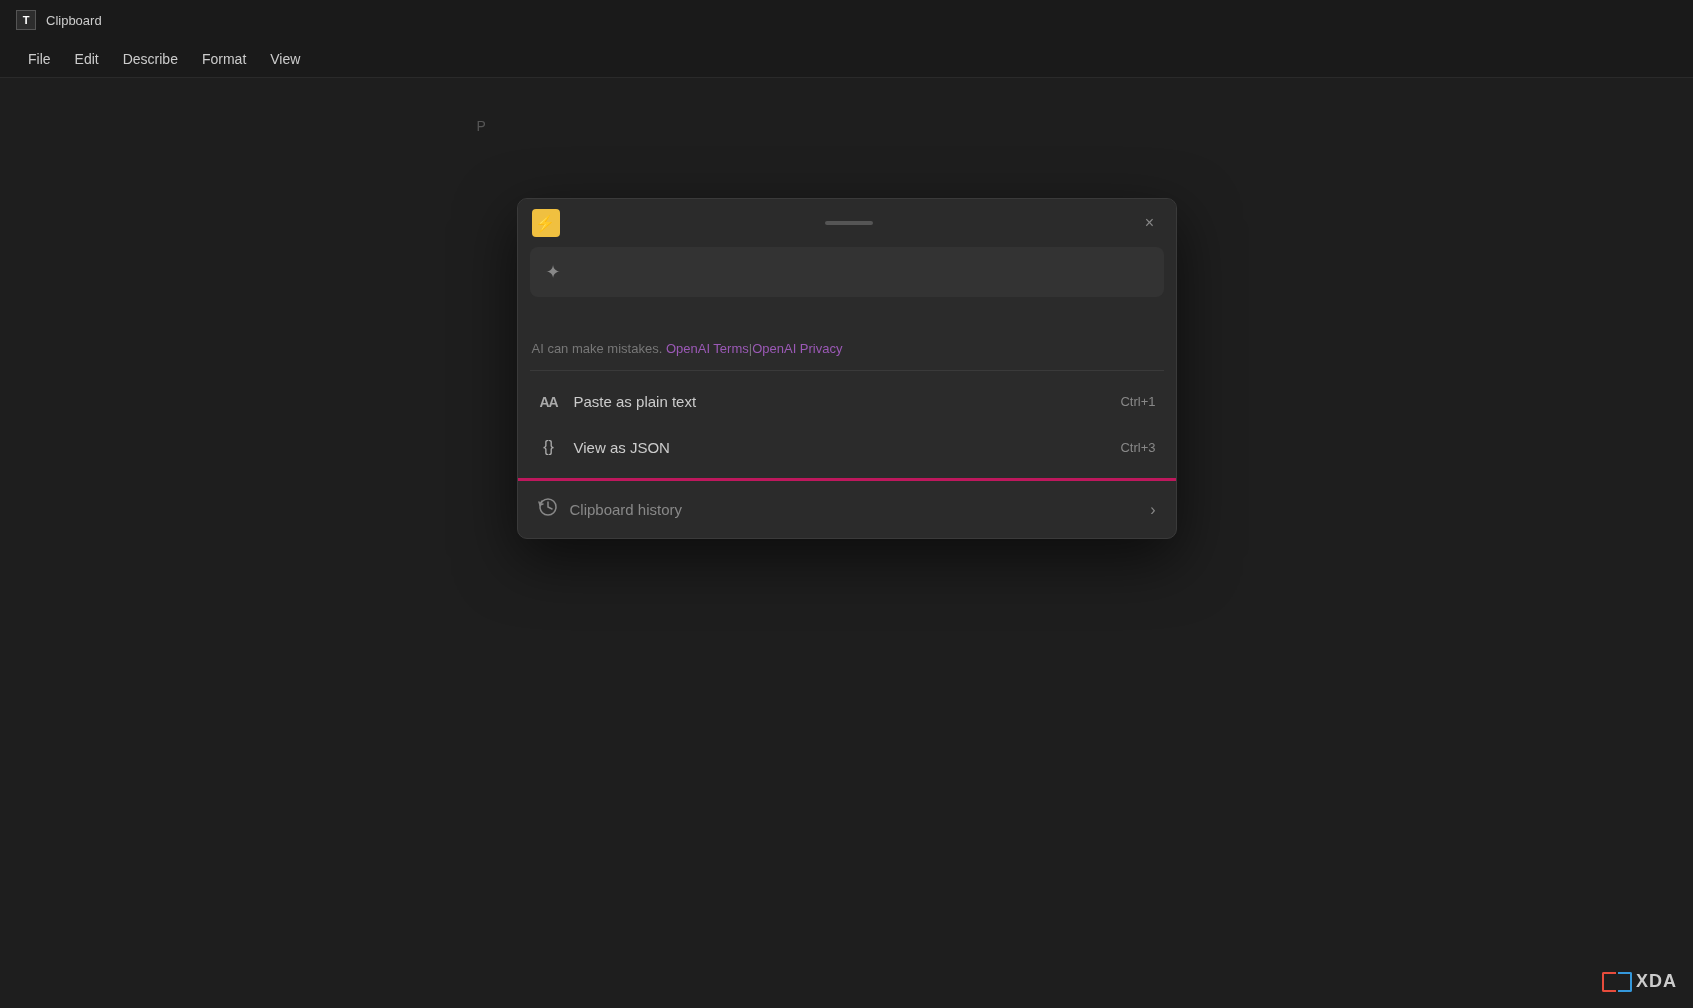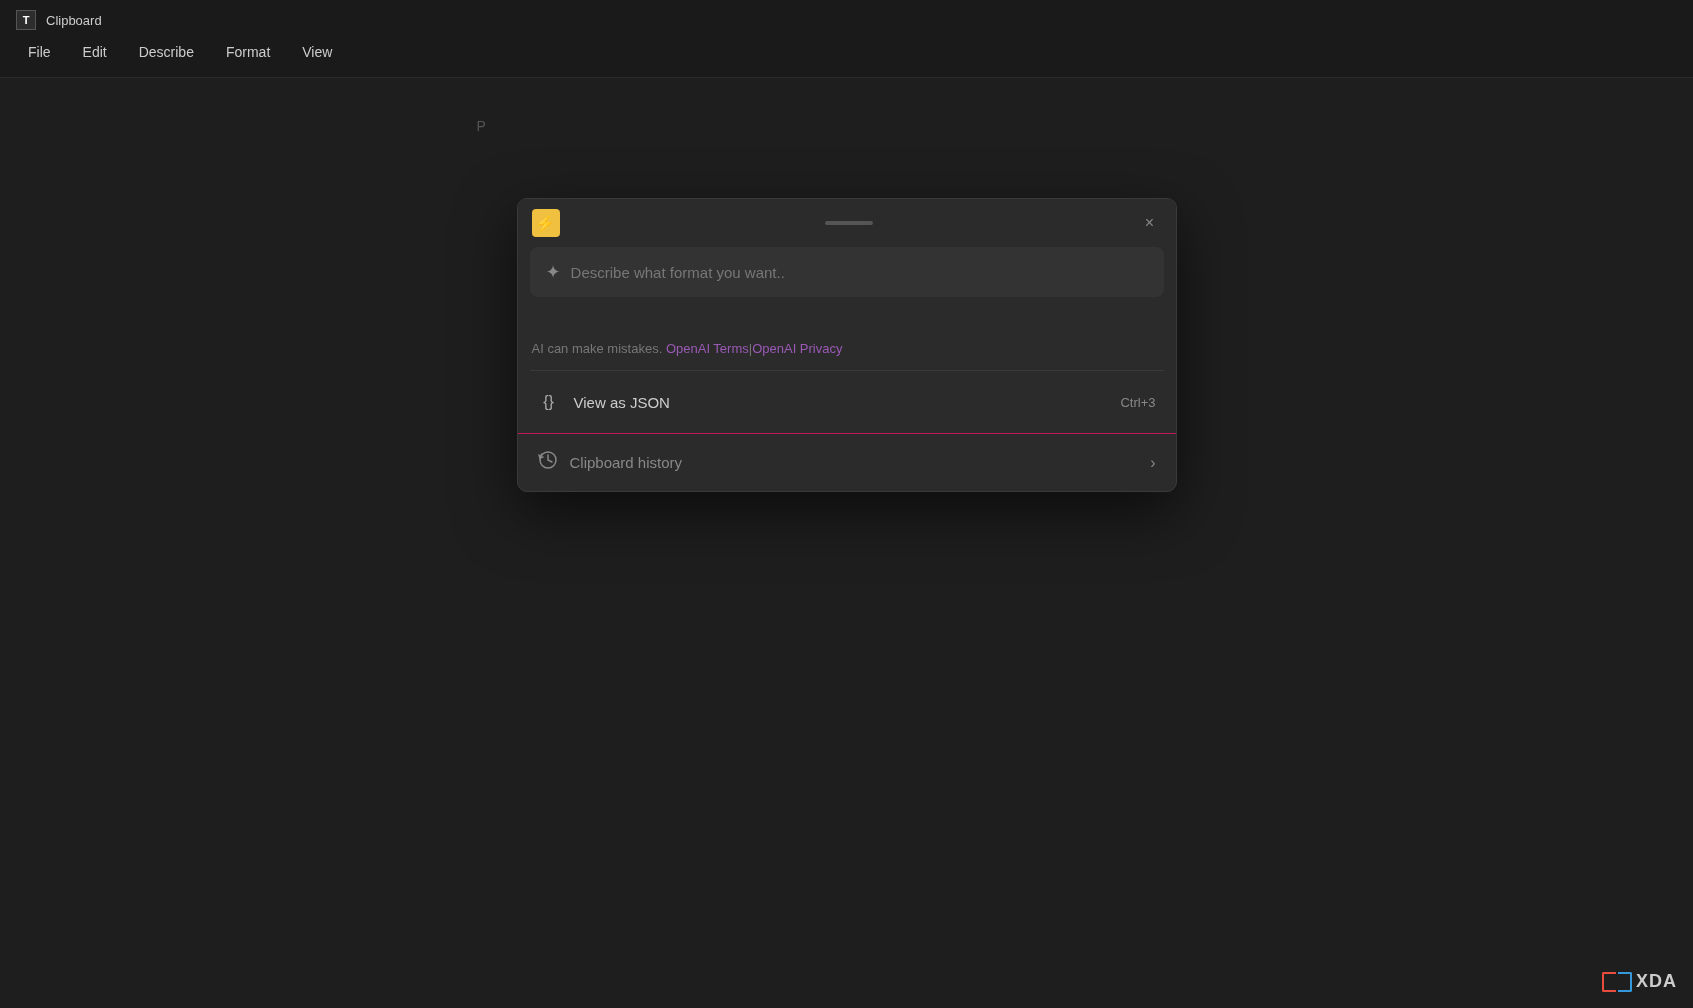--- a/index.html
+++ b/index.html
@@ -47,23 +47,23 @@
       font-size: 13px;
       color: #cccccc;
     }
 
     
     .menu-bar {
       width: 100%;
       height: 38px;
       background-color: #1a1a1a;
       display: flex;
-      align-items: flex-start;
+      align-items: center;
       padding: 0 16px;
-      gap: 8px;
+      gap: 0;
       border-bottom: 1px solid #2a2a2a;
     }
 
     .menu-item {
       font-size: 14px;
       color: #cccccc;
       padding: 4px 12px;
       border-radius: 4px;
       cursor: pointer;
     }
@@ -217,21 +217,21 @@
       color: #cccccc;
     }
 
     .paste-option-shortcut {
       font-size: 13px;
       color: #888;
     }
 
     
     .clipboard-section {
-      border-top: 1px solid #be185d;
+      border-top: 3px solid #be185d;
       display: flex;
       align-items: center;
       justify-content: space-between;
       padding: 16px 20px;
       cursor: pointer;
     }
 
     .clipboard-left {
       display: flex;
       align-items: center;
@@ -317,32 +317,38 @@
   <div class="popup-dialog">
 
     <div class="dialog-header">
       <div class="dialog-icon">⚡</div>
       <div class="dialog-drag-handle"></div>
       <button class="dialog-close-btn">×</button>
     </div>
 
     <div class="ai-input-area">
       <span class="ai-input-icon">✦</span>
-      <span class="ai-input-placeholder">Describe what format you want..</span>
     </div>
 
     <div class="ai-disclaimer">
       <span>AI can make mistakes.</span>
       <a href="#">OpenAI Terms</a><span>|</span><a href="#">OpenAI Privacy</a>
     </div>
 
     <div class="section-divider"></div>
 
     <div class="paste-options">
 
+      <div class="paste-option">
+        <div class="paste-option-left">
+          <span class="paste-option-icon" style="font-size:14px;font-weight:bold;letter-spacing:-1px;">AA</span>
+          <span class="paste-option-label">Paste as plain text</span>
+        </div>
+        <span class="paste-option-shortcut">Ctrl+1</span>
+      </div>
 
 
       <div class="paste-option">
         <div class="paste-option-left">
           <span class="paste-option-icon" style="font-size:16px;font-weight:300;">{}</span>
           <span class="paste-option-label">View as JSON</span>
         </div>
         <span class="paste-option-shortcut">Ctrl+3</span>
       </div>
 

